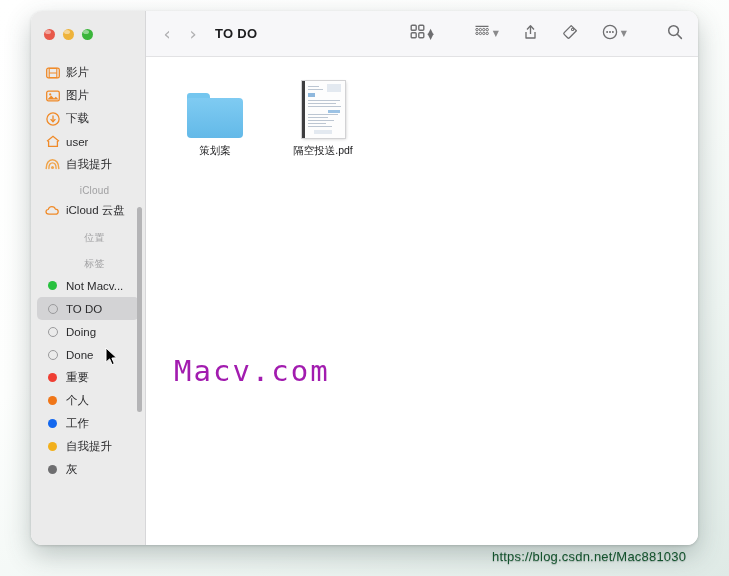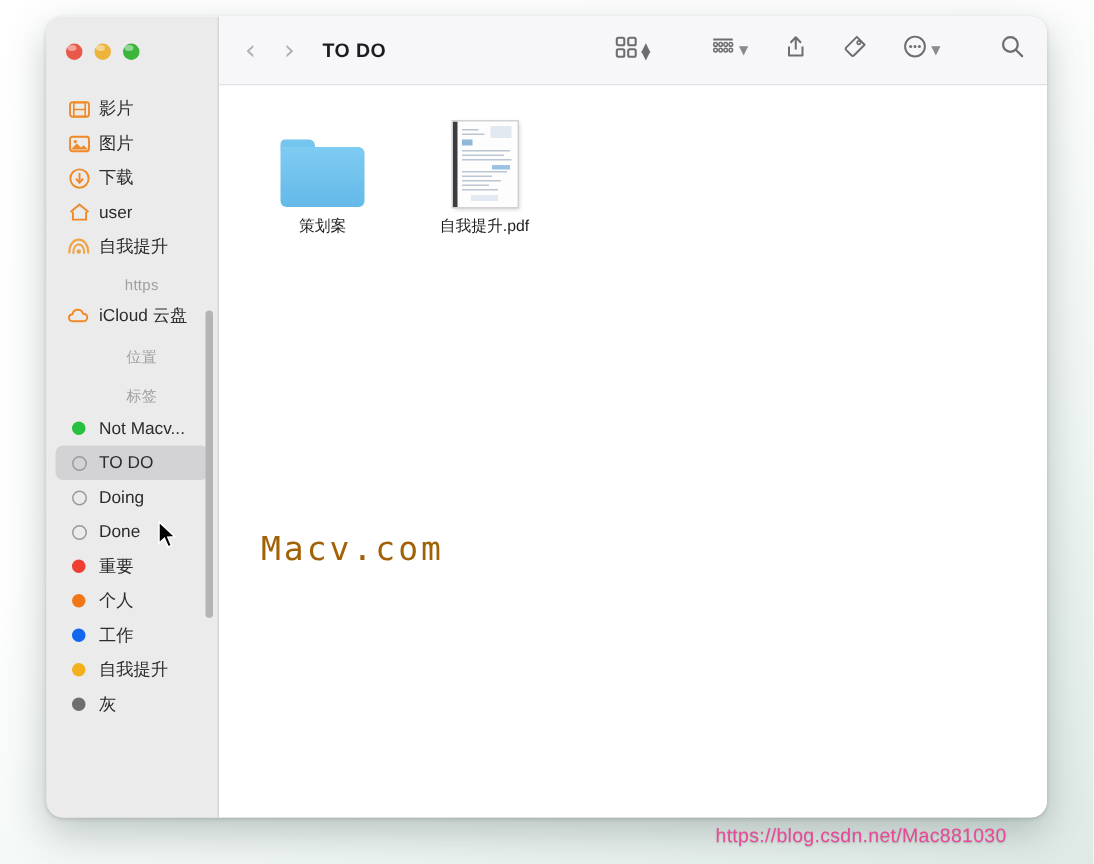--- a/index.html
+++ b/index.html
@@ -243,38 +243,38 @@
     background: #bcc6d2;
   }
   .pdfdoc .blk {
     position: absolute;
     background: #e3e9f0;
   }
 
   #watermark {
     position: absolute;
     left: 28px; top: 297px;
-    font-size: 22px;
-    color: #a16207;
+    font-size: 29px;
+    color: #a21caf;
     letter-spacing: 2px;
     font-family: "DejaVu Sans Mono", monospace;
   }
 
   
   #cursor {
     position: absolute;
     left: 74px; top: 336px;
     width: 13px; height: 19px;
   }
 
   #url-watermark {
     position: absolute;
-    left: 477px; top: 549px;
+    left: 492px; top: 549px;
     font-size: 13px;
-    color: #ec4899;
+    color: #14532d;
     text-shadow: 0 1px 1px rgba(120,140,135,.55);
     letter-spacing: .2px;
   }
 </style>
 </head>
 <body>
 
 <div id="window">
 
   <div id="sidebar">
@@ -335,21 +335,21 @@
         <span class="sb-icon">
           <svg width="15" height="13" viewBox="0 0 15 13">
               <path d="M1.2 10.4 C1.2 5 4 1.8 7.5 1.8 C11 1.8 13.8 5 13.8 10.4" fill="none" stroke="#f0a44a" stroke-width="1.5" stroke-linecap="round"></path>
               <path d="M3.9 10.6 C3.9 7 5.5 4.9 7.5 4.9 C9.5 4.9 11.1 7 11.1 10.6" fill="none" stroke="#f0a44a" stroke-width="1.4" stroke-linecap="round"></path>
               <circle cx="7.5" cy="9.6" r="1.5" fill="#f0a44a"></circle>
             </svg>
         </span>
         <span class="sb-label">自我提升</span>
       </div>
 
-      <div class="sb-section">https</div>
+      <div class="sb-section">iCloud</div>
       <div class="sb-item">
         <span class="sb-icon">
           <svg width="15" height="11" viewBox="0 0 15 11">
               <path d="M3.9 9.2 C2.1 9.2 1 8.1 1 6.8 C1 5.6 2 4.6 3.3 4.5 C3.6 2.7 5.1 1.5 6.9 1.5 C8.6 1.5 10 2.6 10.4 4.2 C12 4.2 13.2 5.2 13.2 6.7 C13.2 8.1 12 9.2 10.4 9.2 Z" fill="none" stroke="#f08a28" stroke-width="1.25" stroke-linejoin="round"></path>
             </svg>
         </span>
         <span class="sb-label">iCloud 云盘</span>
       </div>
 
       <div class="sb-section">位置</div>
@@ -533,21 +533,21 @@
             <span class="ln" style="left:6px; top:25px; width:33px;"></span>
             <span class="blk" style="left:26px; top:29px; width:12px; height:3px; background:#9cc2e4;"></span>
             <span class="ln" style="left:6px; top:33px; width:30px;"></span>
             <span class="ln" style="left:6px; top:36px; width:20px;"></span>
             <span class="ln" style="left:6px; top:39px; width:26px;"></span>
             <span class="ln" style="left:6px; top:42px; width:18px;"></span>
             <span class="ln" style="left:6px; top:45px; width:24px;"></span>
             <span class="blk" style="left:12px; top:49px; width:18px; height:4px;"></span>
           </span>
         </span>
-        <span class="file-name">自我提升.pdf</span>
+        <span class="file-name">隔空投送.pdf</span>
       </div>
     </div>
 
     <div id="watermark">Macv.com</div>
   </div>
 
   <div id="cursor">
     <svg width="13" height="19" viewBox="0 0 13 19">
       <path d="M1 1 L1 15.2 L4.6 11.9 L7.1 17.6 L9.3 16.6 L6.9 11.1 L11.6 10.8 Z" fill="#000000" stroke="#ffffff" stroke-width="1"></path>
     </svg>

